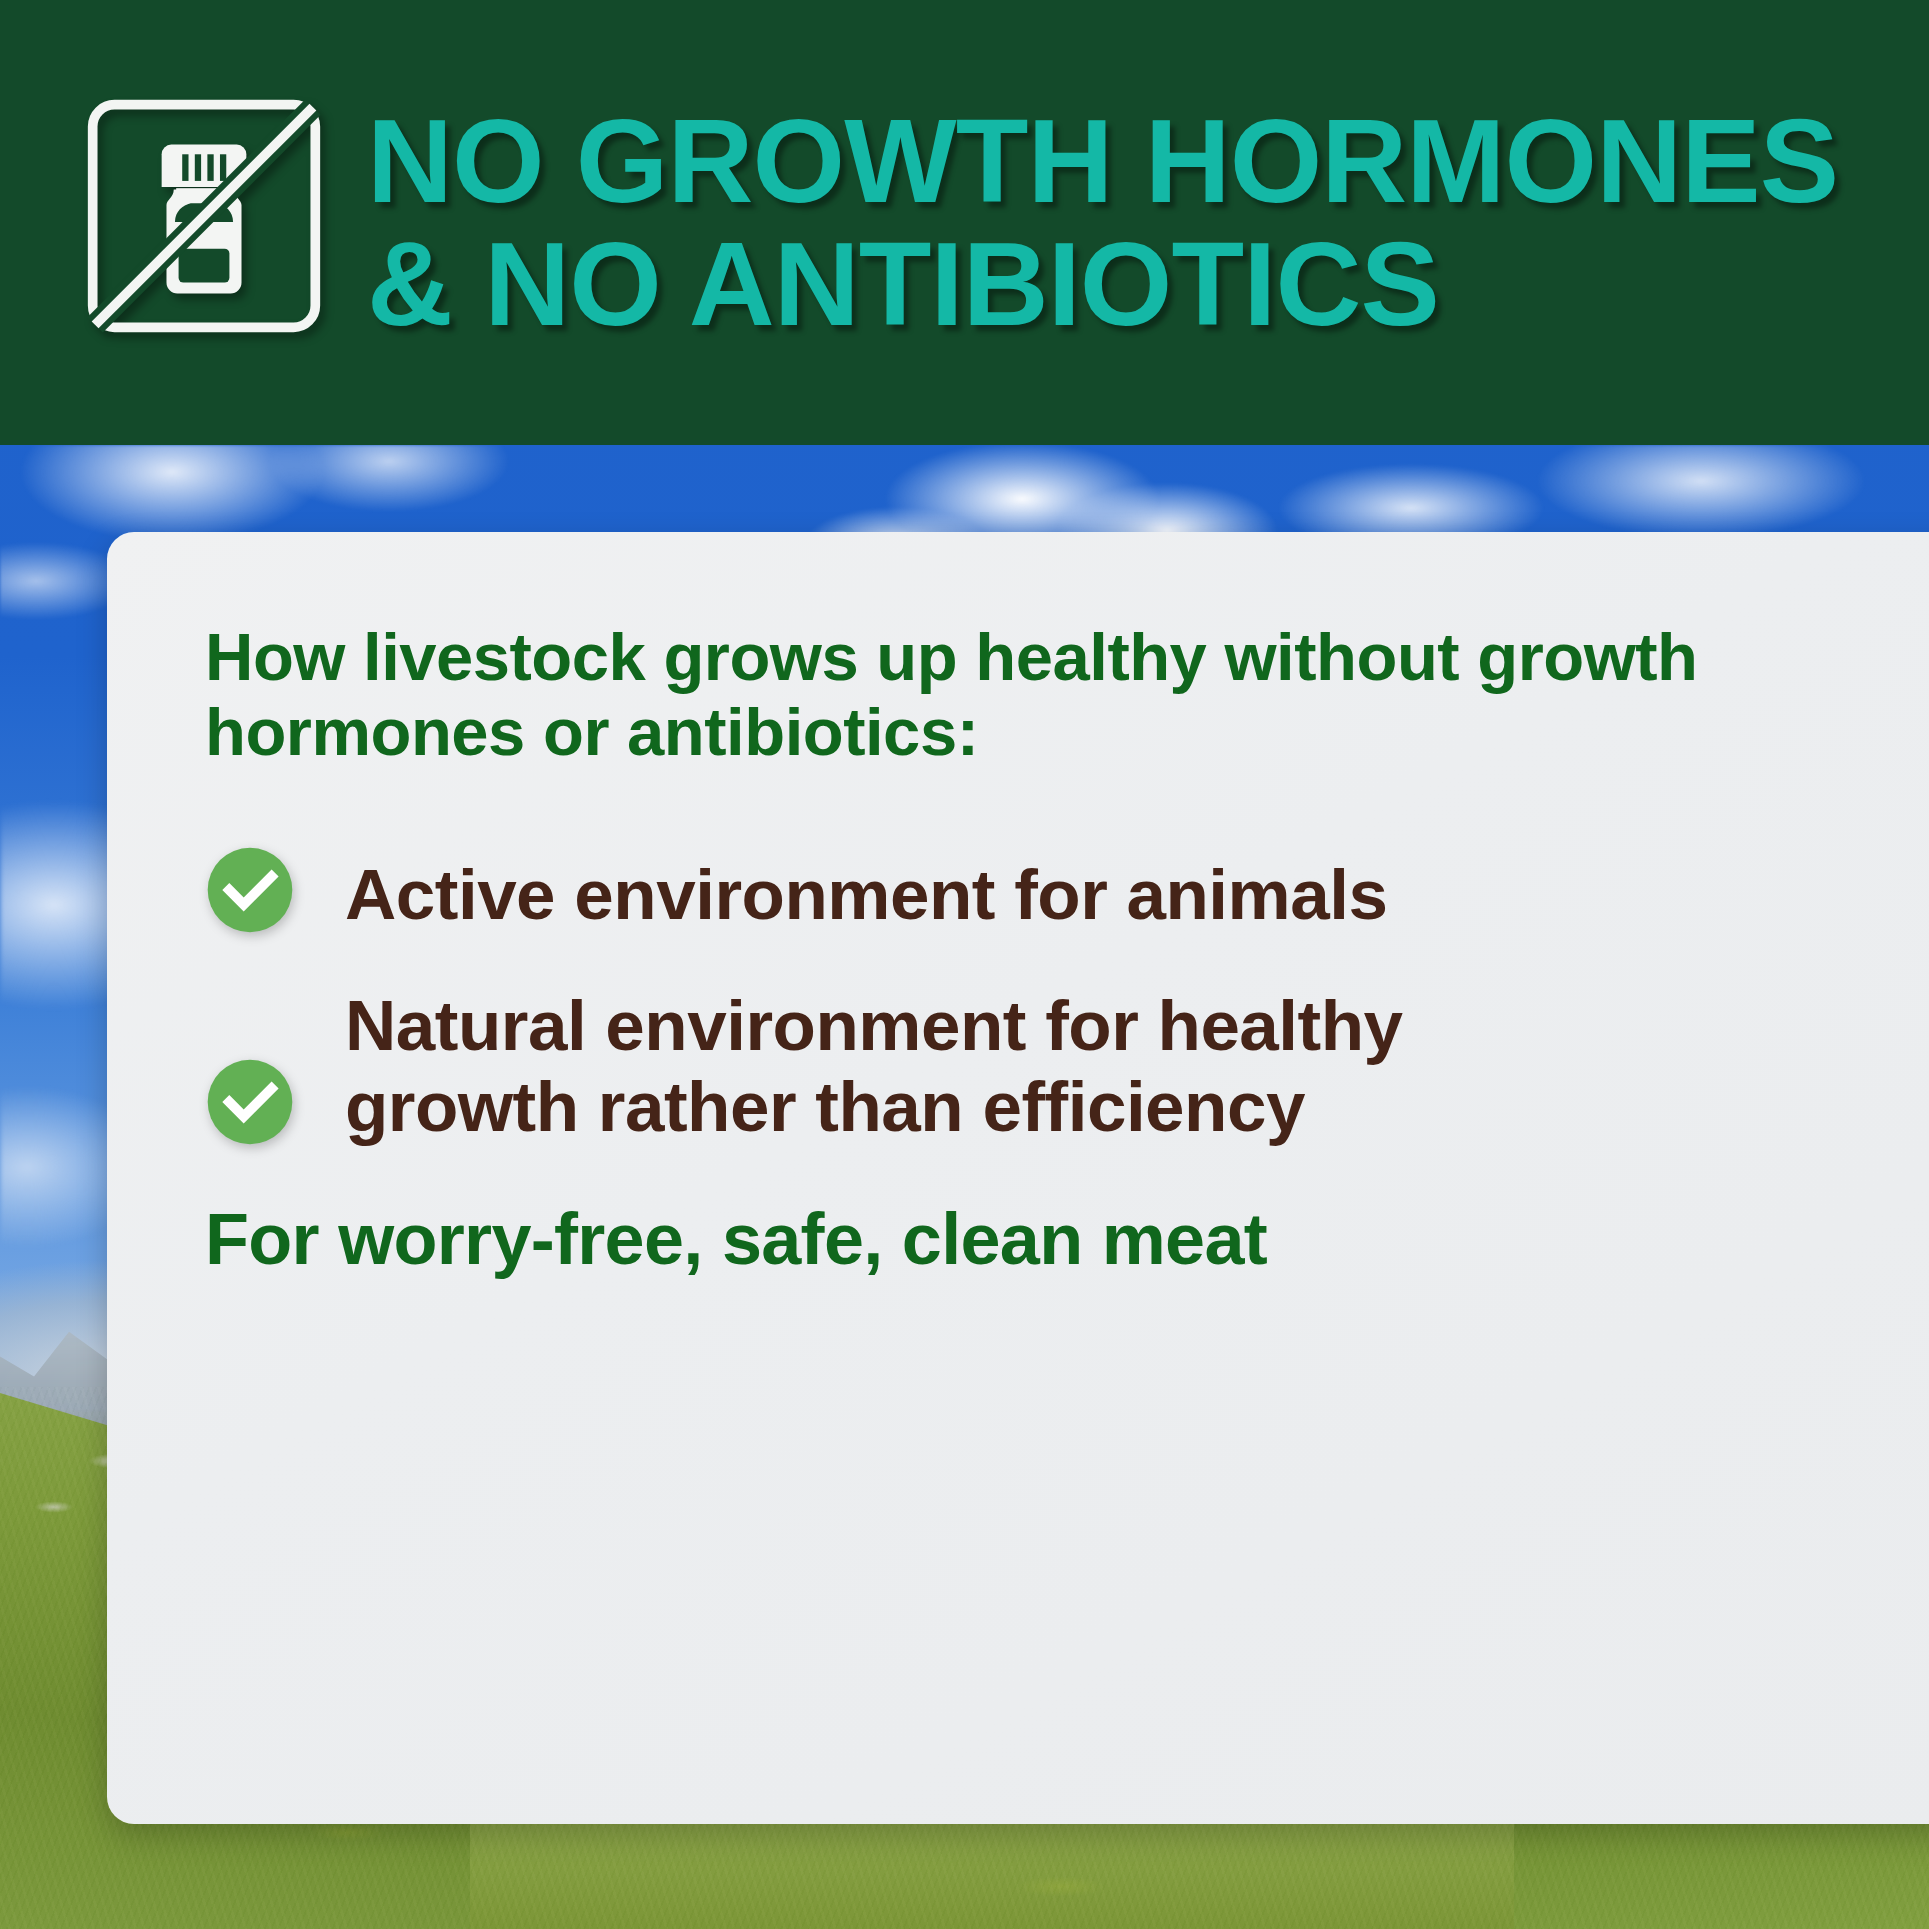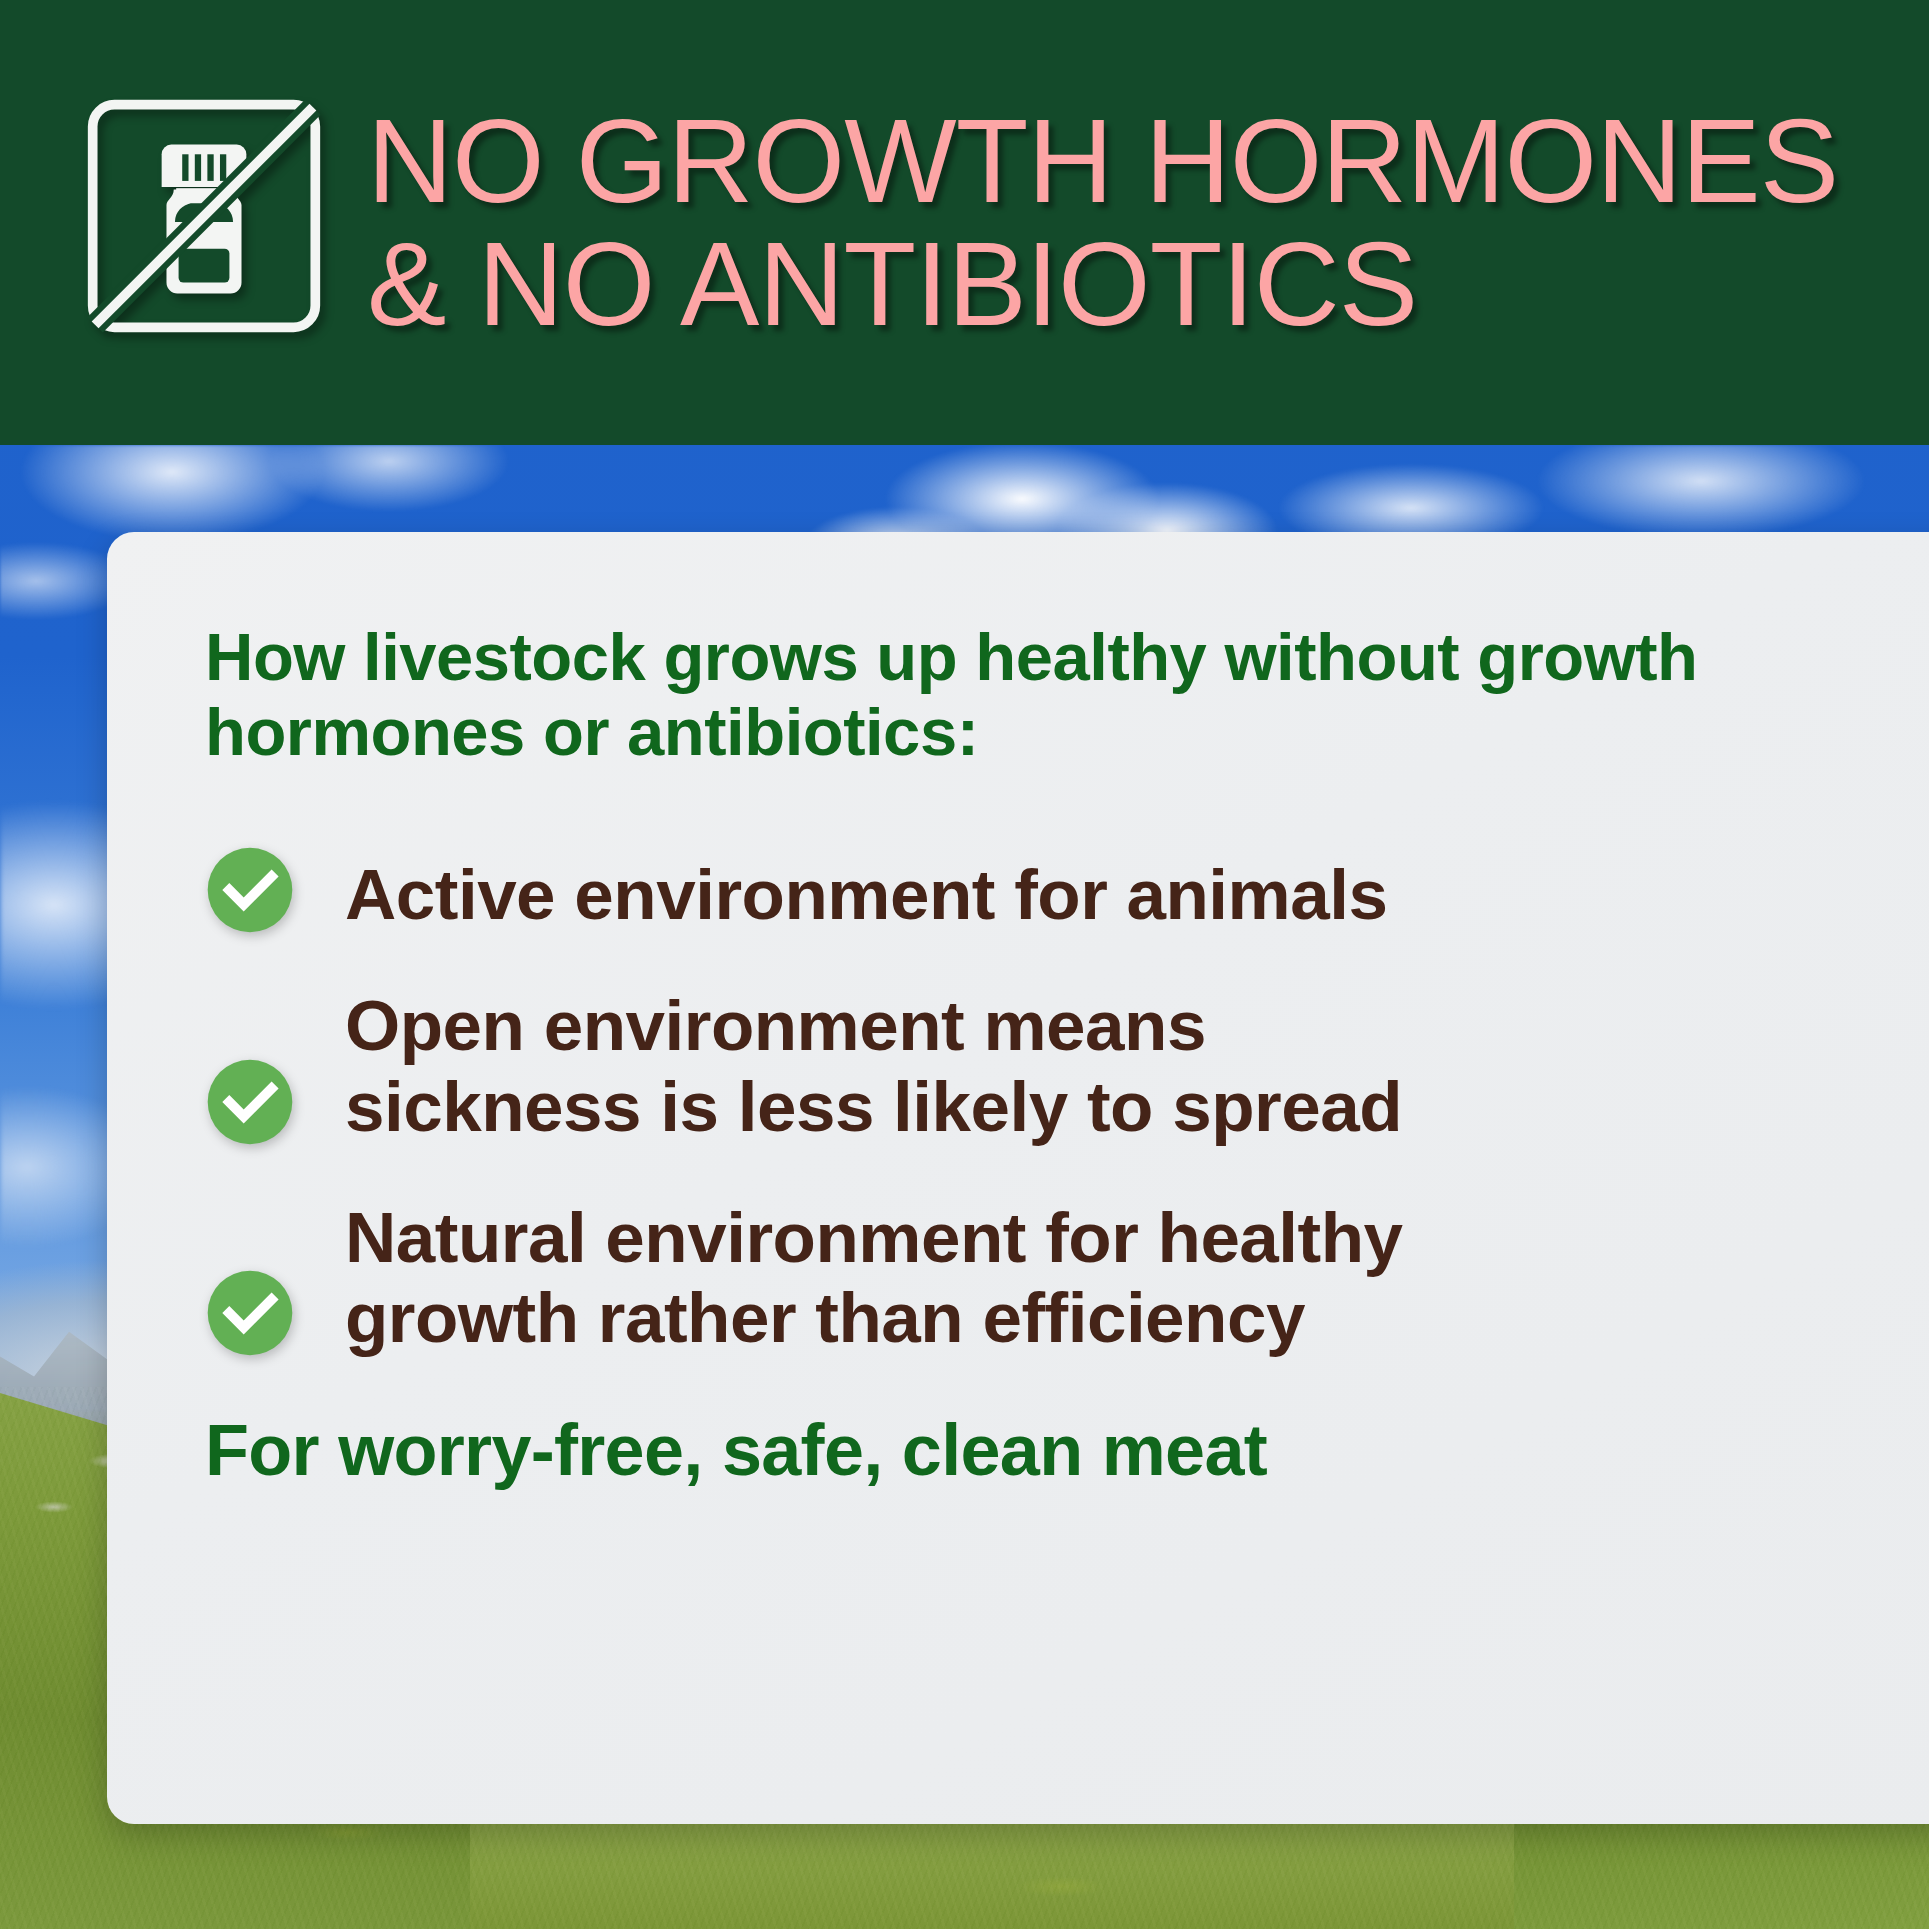--- a/index.html
+++ b/index.html
@@ -119,23 +119,23 @@
     z-index:5;
   }
   .no-drug-icon {
     width:242px; height:242px;
     flex:0 0 242px;
     margin-right:42px;
     margin-top:-12.7px;
     filter:drop-shadow(5.4px 6.3px 4.5px rgba(0,0,0,.35));
   }
   .header-title {
-    color:#fca5a5;
+    color:#14b8a6;
     font-size:119px;
-    font-weight:normal;
+    font-weight:bold;
     line-height:1.03;
     letter-spacing:-0.9px;
     text-shadow:5.4px 6.3px 5.4px rgba(0,0,0,.38);
     white-space:pre-line;
   }
 
   
   .card {
     position:absolute;
     left:107px; top:532px;
@@ -241,28 +241,20 @@
     <div class="list">
 
       <div class="list-item">
         <svg class="check-badge" viewBox="0 0 100 100">
           <circle cx="50" cy="50" r="47" fill="#62b054"></circle>
           <path d="M27 50 L43 66 L74 35" fill="none" stroke="#ffffff" stroke-width="11" stroke-linecap="square" stroke-linejoin="miter"></path>
         </svg>
         <div class="list-text">Active environment for animals</div>
       </div>
 
-      <div class="list-item">
-        <svg class="check-badge" viewBox="0 0 100 100">
-          <circle cx="50" cy="50" r="47" fill="#62b054"></circle>
-          <path d="M27 50 L43 66 L74 35" fill="none" stroke="#ffffff" stroke-width="11" stroke-linecap="square" stroke-linejoin="miter"></path>
-        </svg>
-        <div class="list-text">Open environment means
-sickness is less likely to spread</div>
-      </div>
 
       <div class="list-item">
         <svg class="check-badge" viewBox="0 0 100 100">
           <circle cx="50" cy="50" r="47" fill="#62b054"></circle>
           <path d="M27 50 L43 66 L74 35" fill="none" stroke="#ffffff" stroke-width="11" stroke-linecap="square" stroke-linejoin="miter"></path>
         </svg>
         <div class="list-text">Natural environment for healthy
 growth rather than efficiency</div>
       </div>
 

